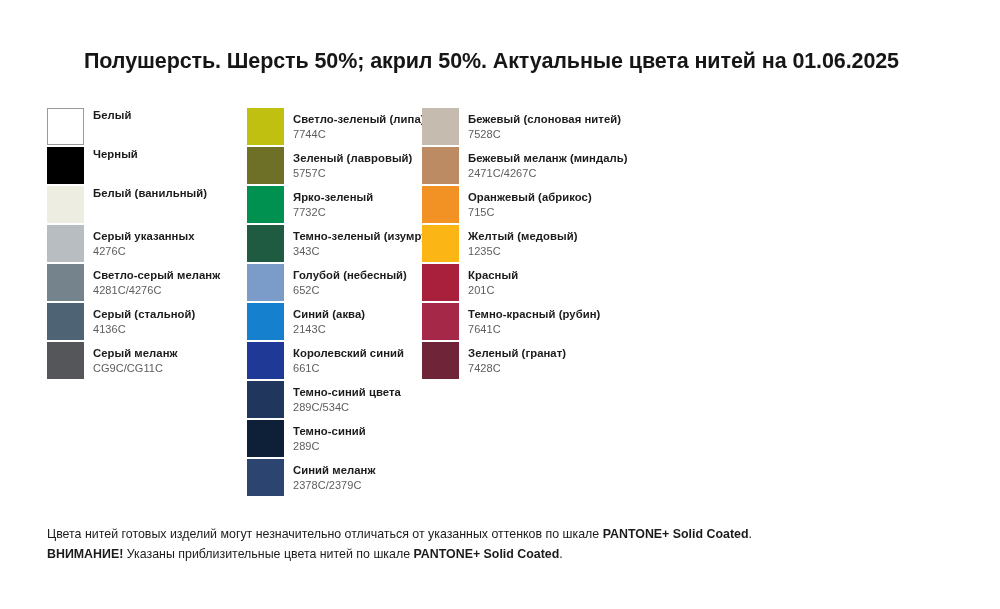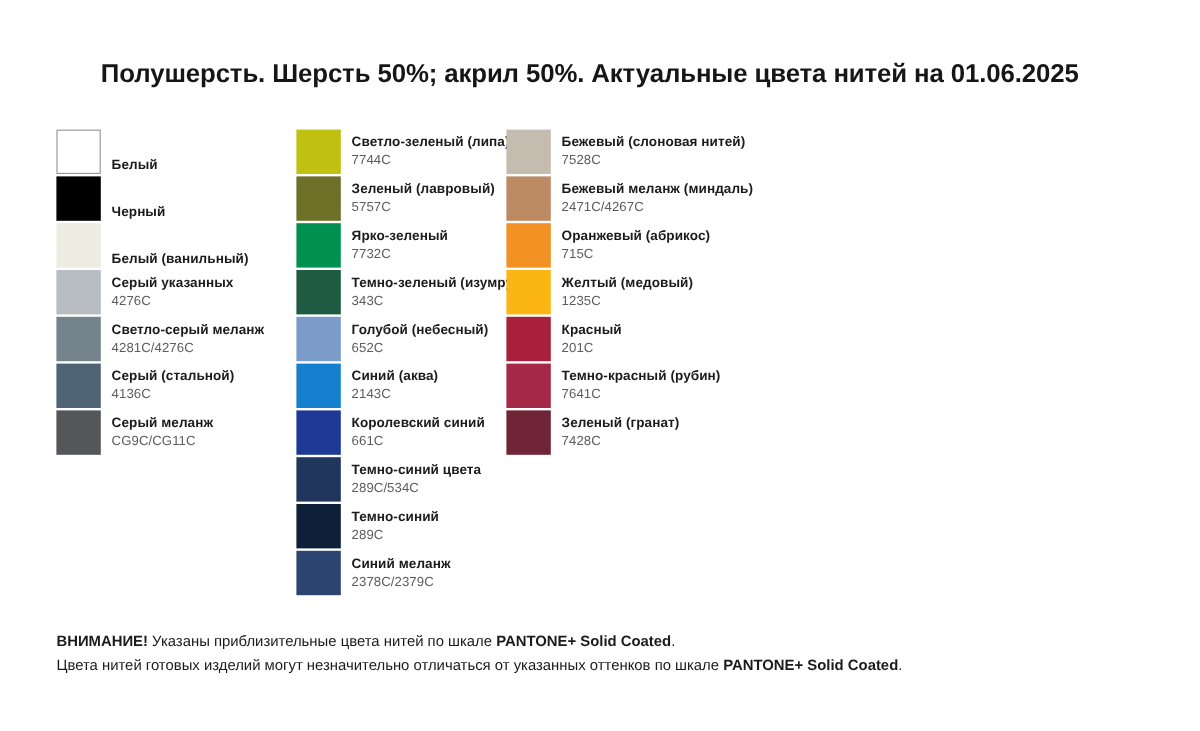--- a/index.html
+++ b/index.html
@@ -59,21 +59,21 @@
   .swatch.bordered {
     border: 1px solid #9a9a9a;
   }
   .labels {
     position: absolute;
     left: 46px;
     top: 0px;
     height: 37px;
     display: flex;
     flex-direction: column;
-    justify-content: flex-end;
+    justify-content: flex-start;
     line-height: 1.28;
   }
   .labels.with-code {
     justify-content: center;
   }
   .name {
     font-size: 11.3px;
     font-weight: bold;
     color: #1b1b1b;
     white-space: nowrap;
@@ -274,20 +274,20 @@
           <div class="labels with-code">
             <div class="name">Зеленый (гранат)</div>
             <div class="code">7428C</div>
           </div>
         </div>
       </div>
   </div>
 
   <div class="footer">
     <div class="line">
+      <span>Цвета нитей готовых изделий могут незначительно отличаться от указанных оттенков по шкале </span><b>PANTONE+ Solid Coated</b><span>.</span>
+    </div>
+    <div class="line">
       <b>ВНИМАНИЕ!</b><span> Указаны приблизительные цвета нитей по шкале </span><b>PANTONE+ Solid Coated</b><span>.</span>
     </div>
-    <div class="line">
-      <span>Цвета нитей готовых изделий могут незначительно отличаться от указанных оттенков по шкале </span><b>PANTONE+ Solid Coated</b><span>.</span>
-    </div>
   </div>
 
 </div>
 
 </body></html>

